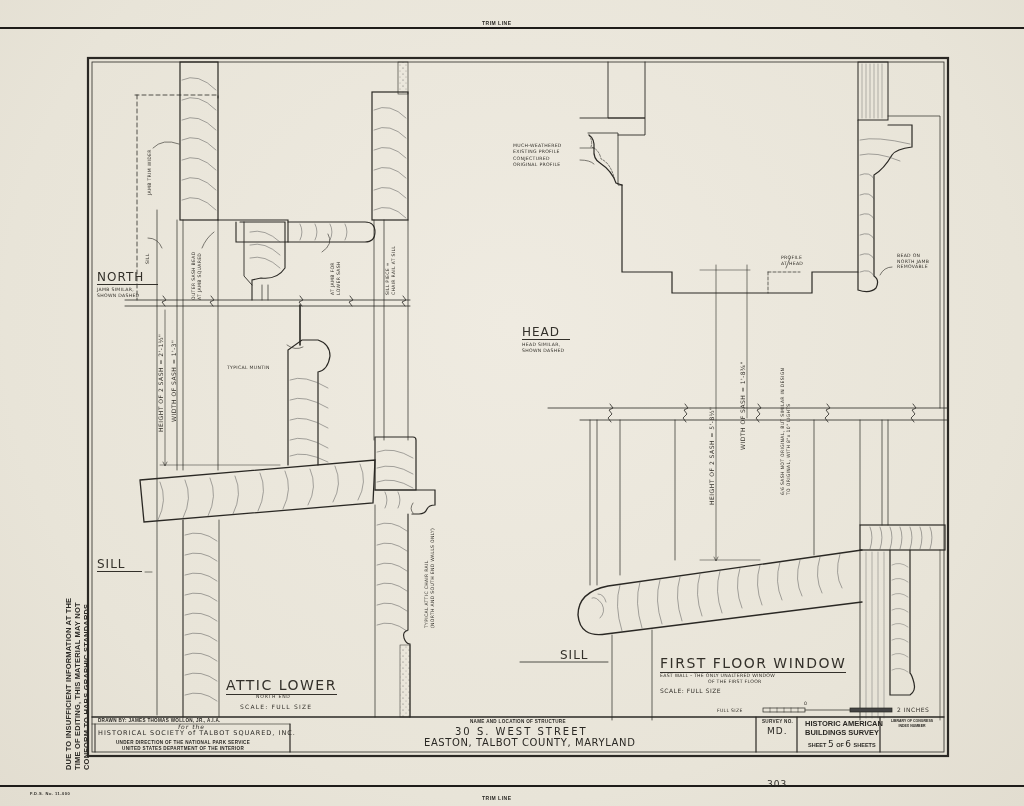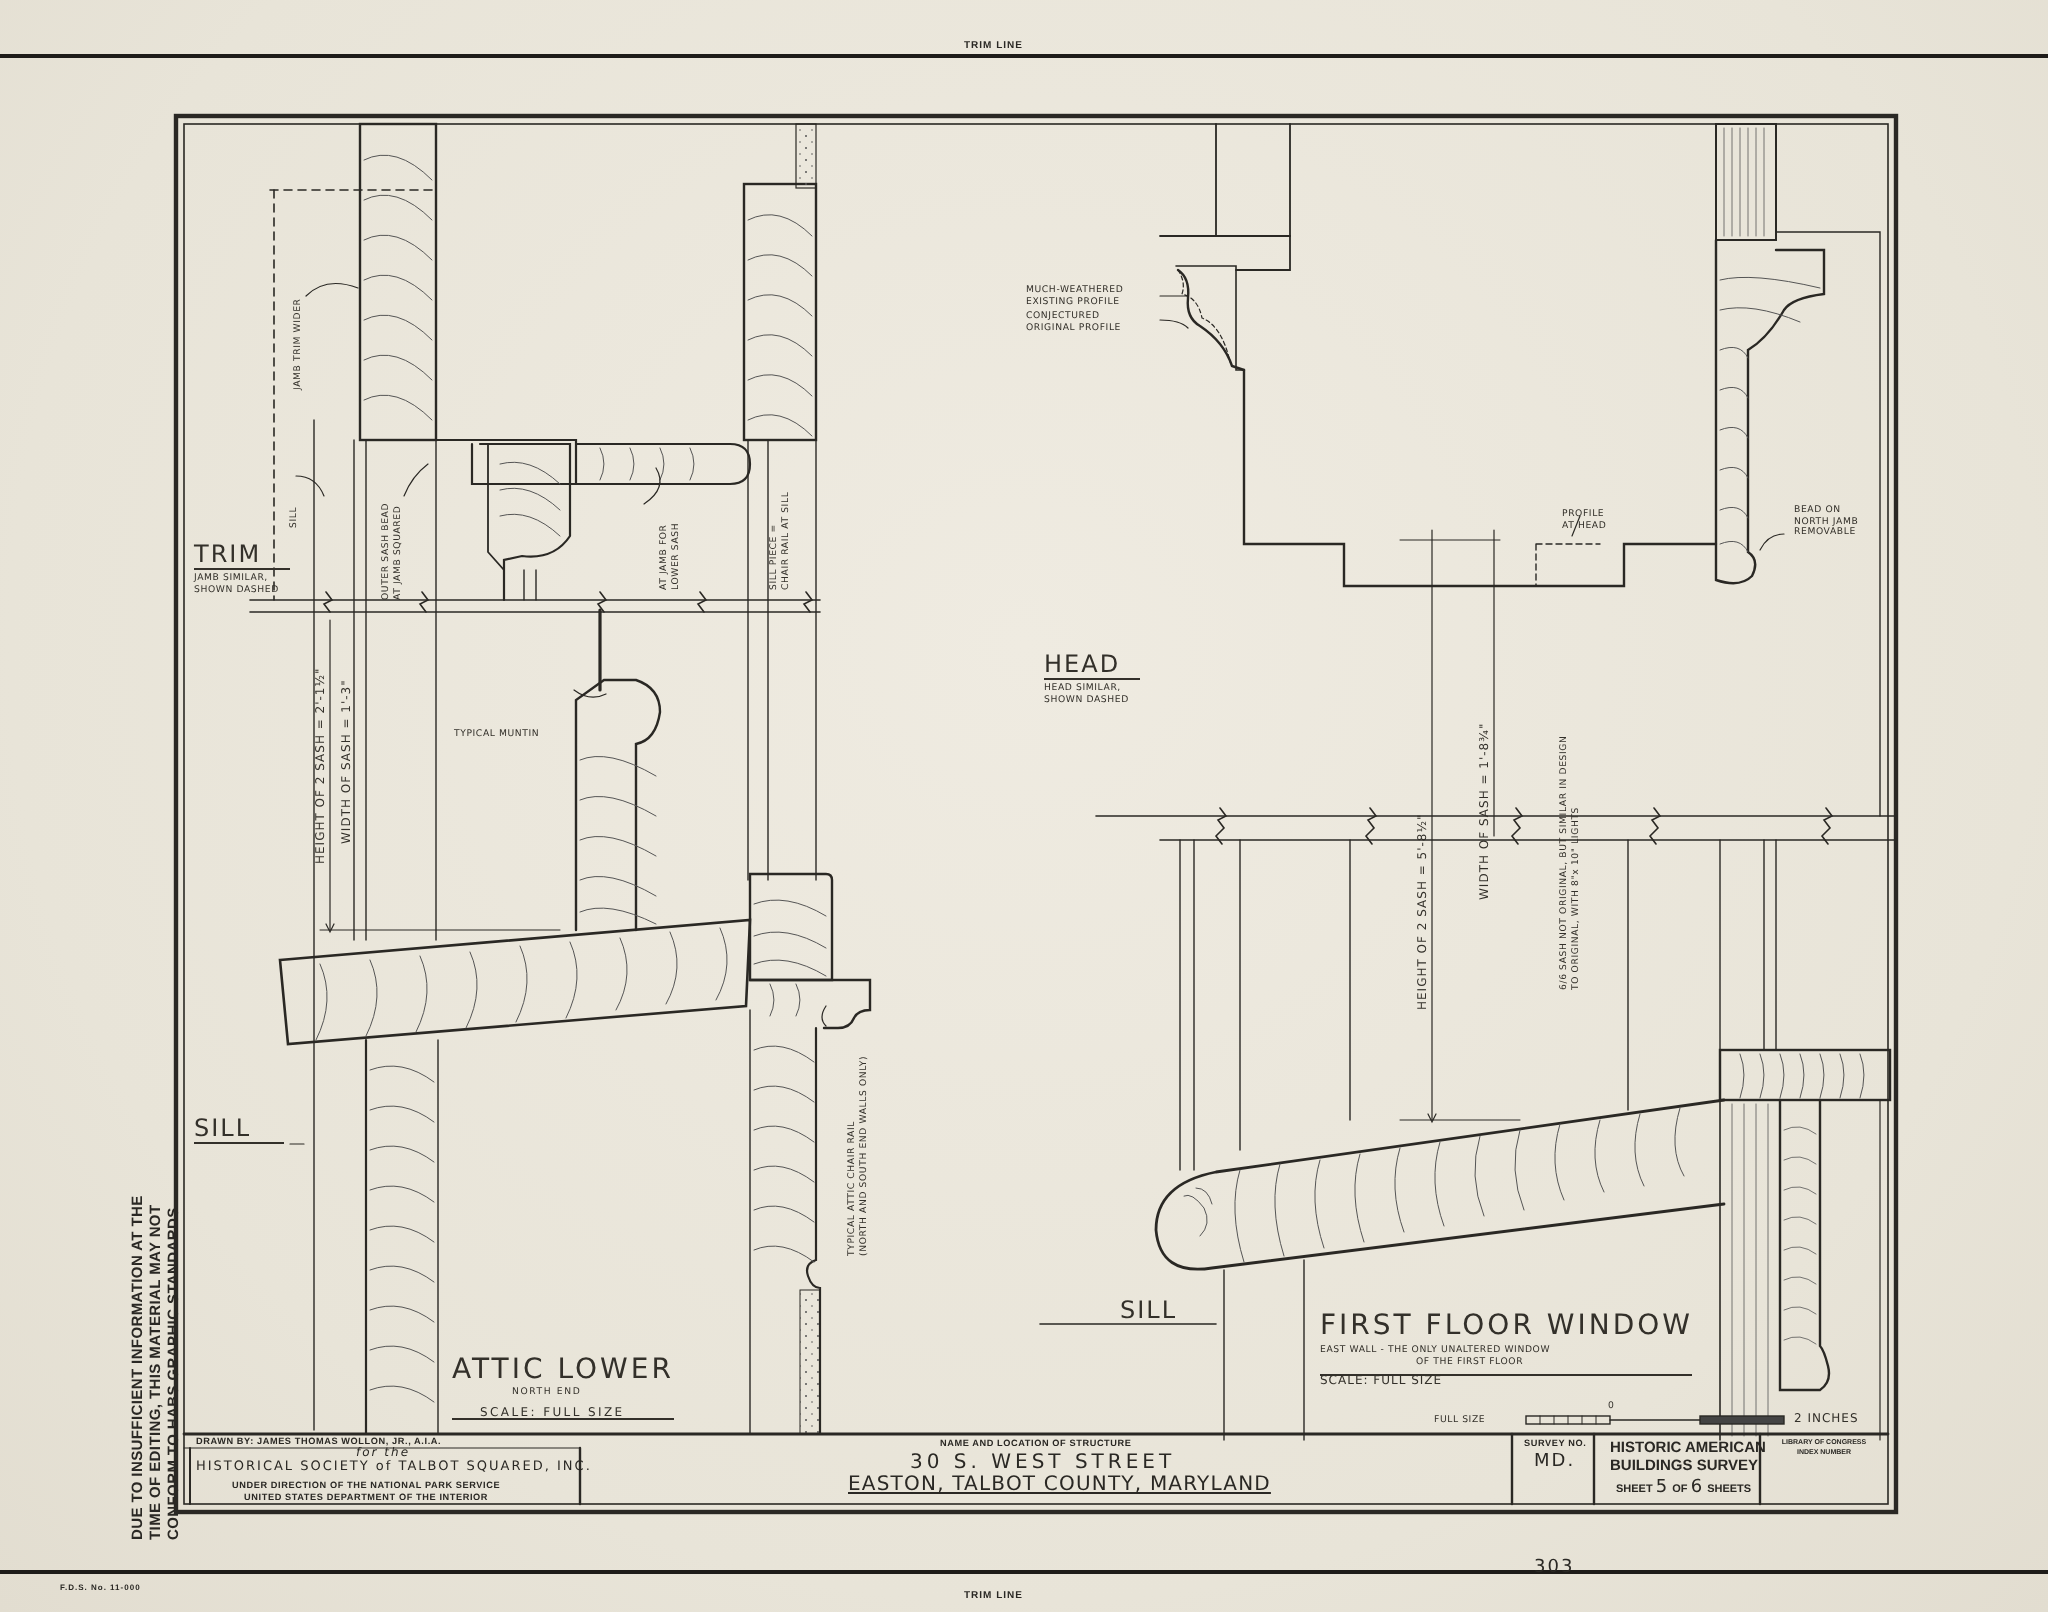--- a/index.html
+++ b/index.html
@@ -4,21 +4,21 @@
 <style>
   html,body{margin:0;padding:0;}
   body{width:1024px;height:806px;background:#ece8dd;position:relative;overflow:hidden;font-family:"Liberation Sans",sans-serif;color:#2a2824;}
   .paper{position:absolute;inset:0;background:radial-gradient(ellipse at 50% 40%,#efebe1 0%,#e8e4d8 70%,#e2ddd0 100%);}
   .abs{position:absolute;}
   .trim{font-size:5px;font-weight:bold;letter-spacing:0.5px;}
   svg.draw{position:absolute;left:0;top:0;}
   .lbl{position:absolute;white-space:nowrap;font-family:"DejaVu Sans",sans-serif;color:#33302a;}
   .tiny{font-size:4.6px;letter-spacing:0.3px;line-height:5.5px;}
   .small{font-size:6px;letter-spacing:0.5px;line-height:7px;}
-  .title{font-size:14px;letter-spacing:1.5px;border-bottom:1px solid #33302a;padding-bottom:16px;line-height:15px;}
+  .title{font-size:14px;letter-spacing:1.5px;border-bottom:1px solid #33302a;padding-bottom:1px;line-height:15px;}
   .rot{transform-origin:0 0;transform:rotate(-90deg);}
   .tbtxt{position:absolute;white-space:nowrap;}
   .hand{font-family:"DejaVu Sans",sans-serif;letter-spacing:1px;}
 </style>
 </head>
 <body>
 
 <div class="paper"></div>
 
 <div class="abs trim" style="left:482px;top:20px;">TRIM LINE</div>
@@ -308,21 +308,21 @@
     <line x1="92" y1="717" x2="944" y2="717" stroke-width="1.4"></line>
     <line x1="92" y1="724" x2="290" y2="724" stroke-width="0.6"></line>
     <line x1="95" y1="724" x2="95" y2="752" stroke-width="1"></line>
     <line x1="290" y1="724" x2="290" y2="752" stroke-width="1.2"></line>
     <line x1="756" y1="717" x2="756" y2="752" stroke-width="1.2"></line>
     <line x1="797" y1="717" x2="797" y2="752" stroke-width="1.2"></line>
     <line x1="880" y1="717" x2="880" y2="752" stroke-width="1.2"></line>
   </g>
 </svg>
 
-<div class="lbl" style="left:97px;top:271px;font-size:12px;letter-spacing:1px;border-bottom:1px solid #33302a;line-height:13px;padding-right:14px;">TRIM</div>
+<div class="lbl" style="left:97px;top:271px;font-size:12px;letter-spacing:1px;border-bottom:1px solid #33302a;line-height:13px;padding-right:14px;">NORTH</div>
 <div class="lbl tiny" style="left:97px;top:287px;">
   <div>JAMB SIMILAR,</div>
   <div>SHOWN DASHED</div>
 </div>
 <div class="lbl rot tiny" style="left:147px;top:195px;">JAMB TRIM WIDER</div>
 <div class="lbl rot tiny" style="left:145px;top:264px;">SILL</div>
 <div class="lbl rot tiny" style="left:191px;top:300px;">
   <div>OUTER SASH BEAD</div>
   <div>AT JAMB SQUARED</div>
 </div>
@@ -386,21 +386,21 @@
 <div class="tbtxt tiny" style="left:98px;top:718px;font-weight:bold;">DRAWN BY: JAMES THOMAS WOLLON, JR., A.I.A.</div>
 <div class="tbtxt small hand" style="left:178px;top:723px;font-style:italic;">for the</div>
 <div class="tbtxt small hand" style="left:98px;top:730px;font-size:6.5px;">HISTORICAL SOCIETY of TALBOT SQUARED, INC.</div>
 <div class="tbtxt tiny" style="left:116px;top:740px;font-weight:bold;text-align:center;">
   <div>UNDER DIRECTION OF THE NATIONAL PARK SERVICE</div>
   <div>UNITED STATES DEPARTMENT OF THE INTERIOR</div>
 </div>
 
 <div class="tbtxt tiny" style="left:470px;top:719px;font-weight:bold;">NAME AND LOCATION OF STRUCTURE</div>
 <div class="tbtxt hand" style="left:455px;top:726px;font-size:10px;letter-spacing:2px;">30 S. WEST STREET</div>
-<div class="tbtxt hand" style="left:424px;top:737px;font-size:10px;letter-spacing:0.6px;text-decoration:underline;">EASTON, TALBOT COUNTY, MARYLAND</div>
+<div class="tbtxt hand" style="left:424px;top:737px;font-size:10px;letter-spacing:0.6px;">EASTON, TALBOT COUNTY, MARYLAND</div>
 
 <div class="tbtxt tiny" style="left:762px;top:719px;font-weight:bold;">SURVEY NO.</div>
 <div class="tbtxt hand" style="left:767px;top:726px;font-size:9px;">MD.</div>
 <div class="tbtxt hand" style="left:767px;top:779px;font-size:9px;">303</div>
 
 <div class="tbtxt" style="left:805px;top:719px;font-size:7.5px;font-weight:bold;line-height:9px;text-align:right;width:70px;">
   <div>HISTORIC AMERICAN</div>
   <div>BUILDINGS SURVEY</div>
 </div>
 <div class="tbtxt" style="left:808px;top:739px;font-size:5.5px;font-weight:bold;">

